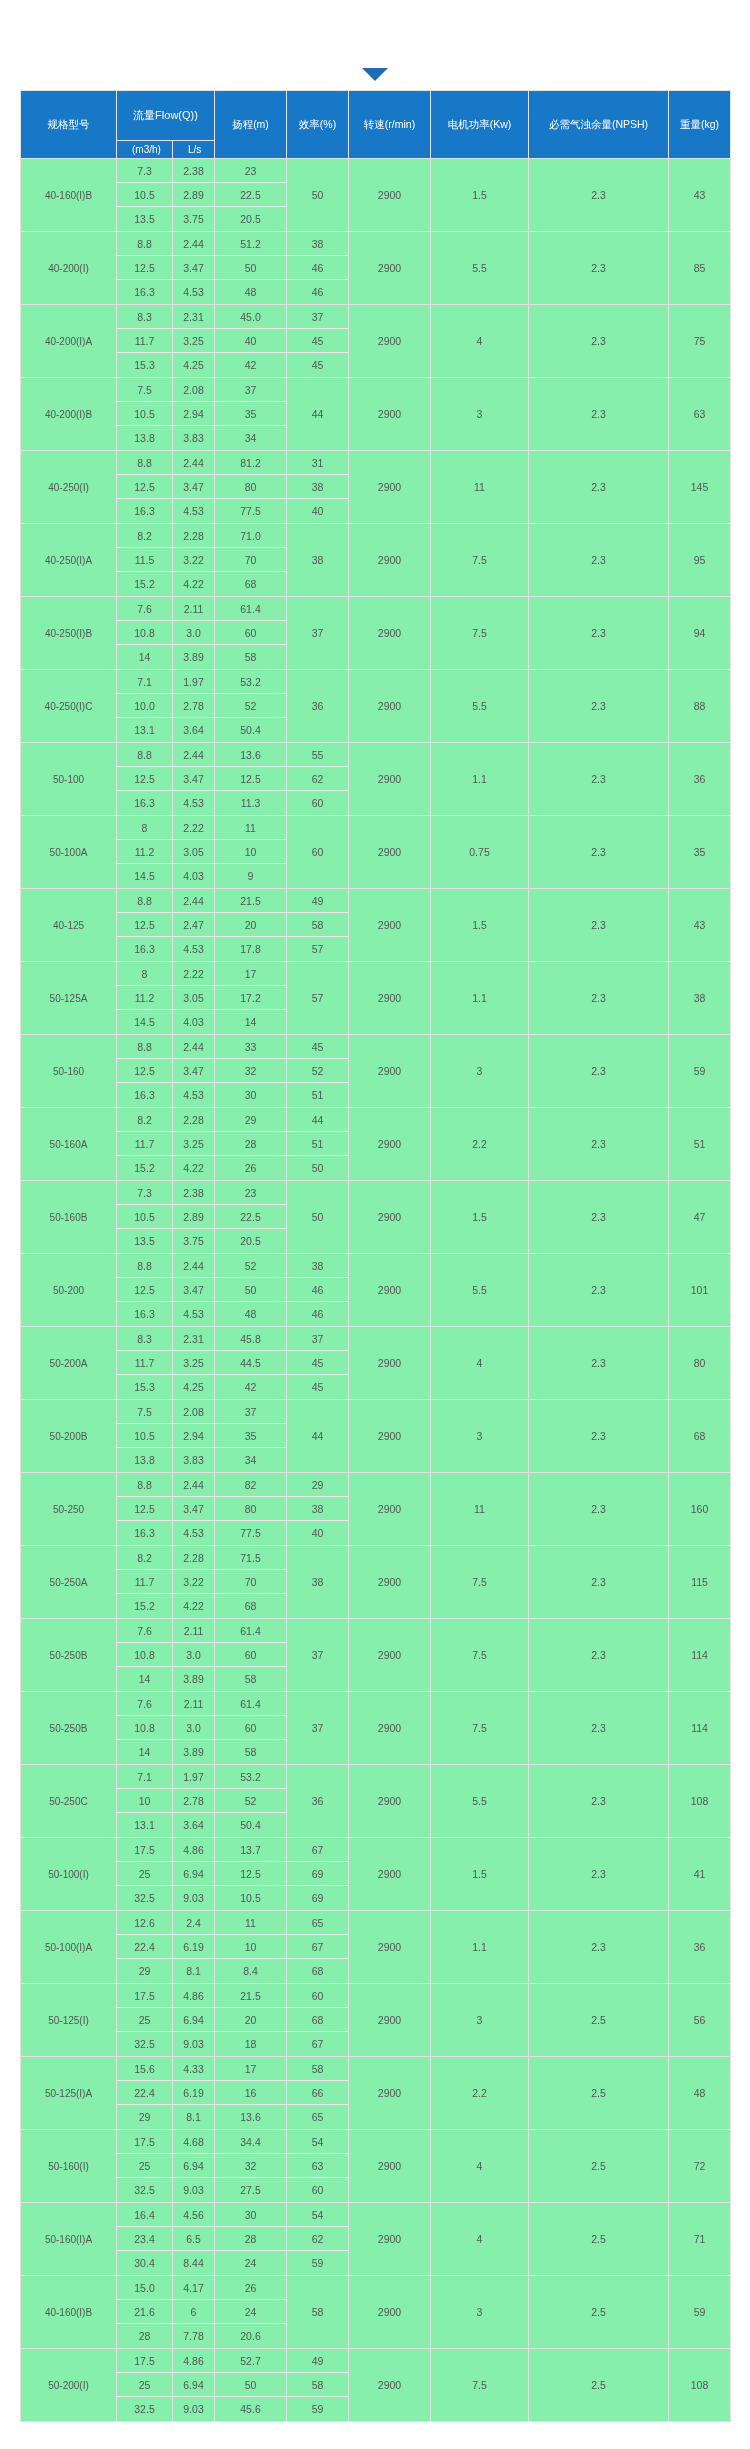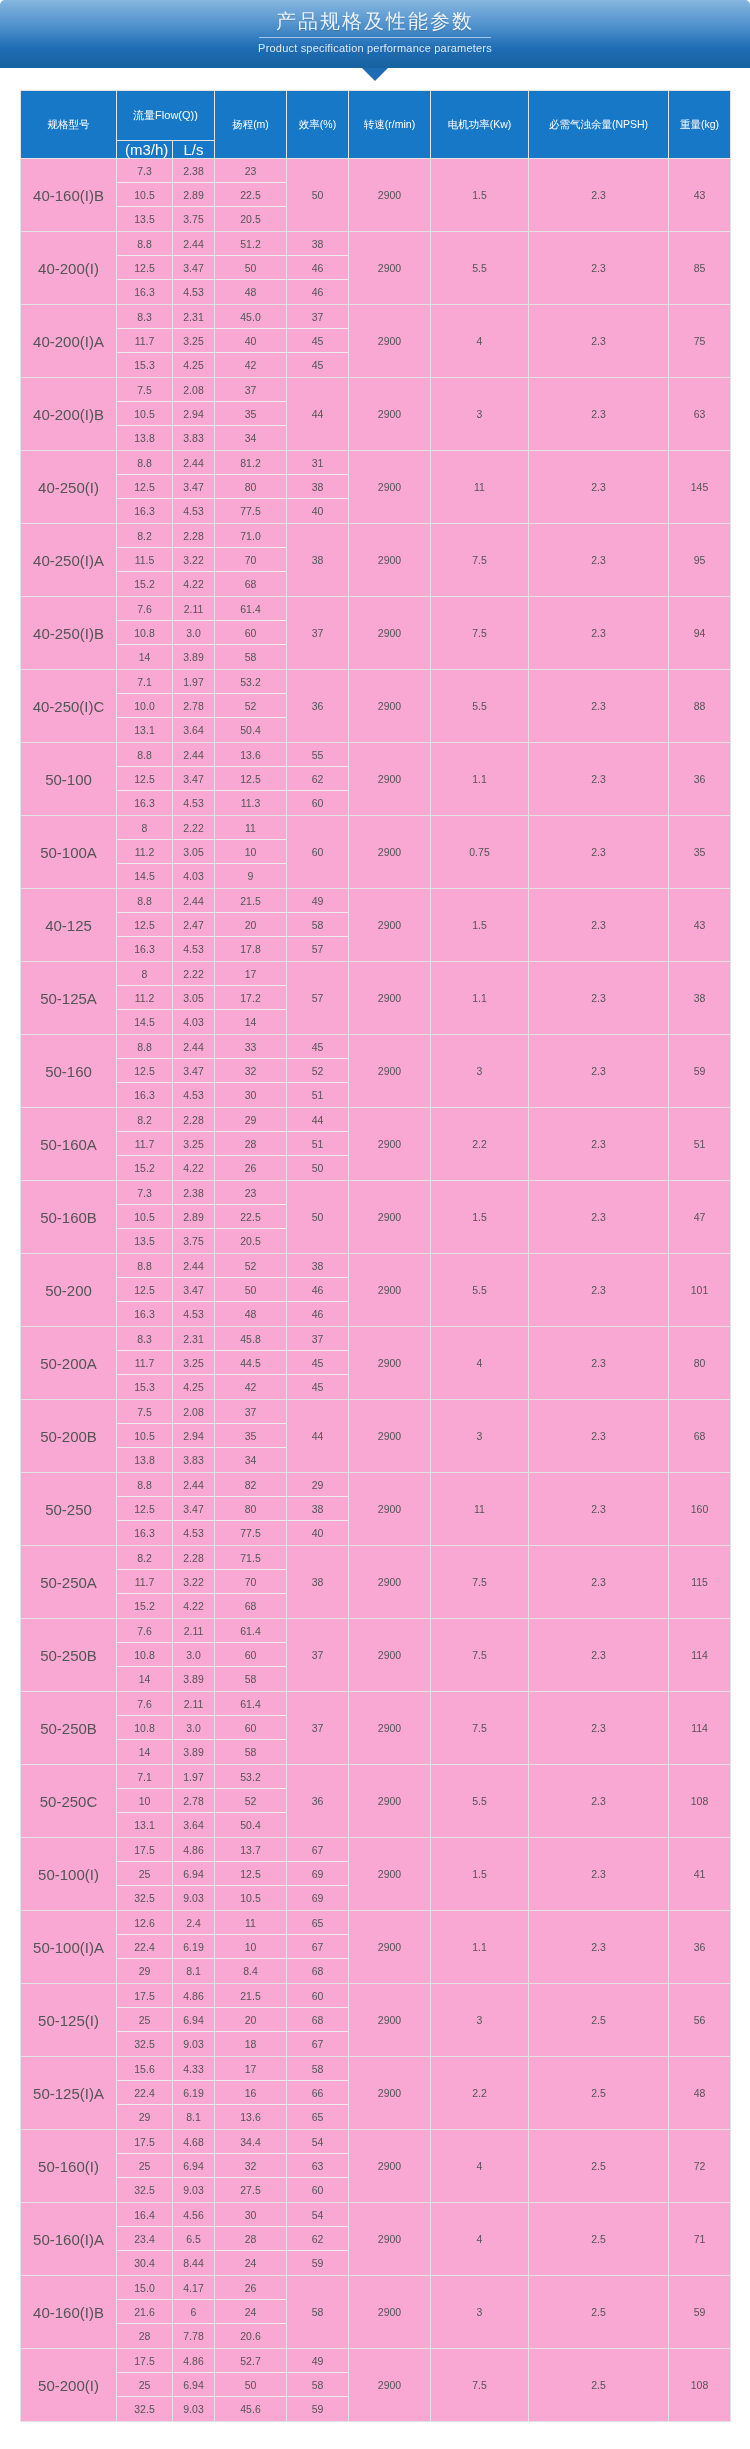--- a/index.html
+++ b/index.html
@@ -60,42 +60,42 @@
   }
 
   
   .table-wrap { padding: 0 20px 16px 20px; }
   table.spec {
     width: 710px;
     border-collapse: collapse;
     table-layout: fixed;
     font-size: 10.5px;
     color: #4a4a4a;
-    background: #f9a8d4;
+    background: #86efac;
   }
   table.spec th, table.spec td {
     border: 1px solid #e2e2e2;
     text-align: center;
     vertical-align: middle;
   }
   thead th {
     background: #1878c8;
     color: #ffffff;
     border: 1px solid #3a91da;
     font-weight: normal;
     font-size: 10.5px;
     line-height: 13px;
     padding: 3px 1px;
   }
   thead th.flow-group { padding: 18px 1px; font-size: 11px; }
-  thead th.unit { font-size: 15px; padding: 2px 8px; margin-left: 43px; }
+  thead th.unit { font-size: 10px; padding: 2px 15px; margin-left: 43px; }
 
   tbody td { padding: 0; height: 26px; }
   td.model {
-    font-size: 15px;
+    font-size: 10px;
     color: #555;
     padding: 6px;
     word-break: break-all;
   }
   td.single { font-size: 10.5px; color: #555; }
 
   
   td.stack { padding: 0; }
   td.stack .s {
     height: 24px;
@@ -107,25 +107,20 @@
   td.stack .s:last-child { border-bottom: none; }
 
   tbody tr { height: 72px; }
 </style>
 </head>
 <body>
 
 <div class="page">
 
   <div class="banner-wrap">
-    <div class="banner">
-      <div class="banner-title">产品规格及性能参数</div>
-      <div class="banner-divider"></div>
-      <div class="banner-sub">Product specification performance parameters</div>
-    </div>
     <div class="banner-arrow"></div>
   </div>
 
   <div class="table-wrap">
     <table class="spec">
       <colgroup>
         <col style="width:96px">
         <col style="width:56px">
         <col style="width:42px">
         <col style="width:72px">

